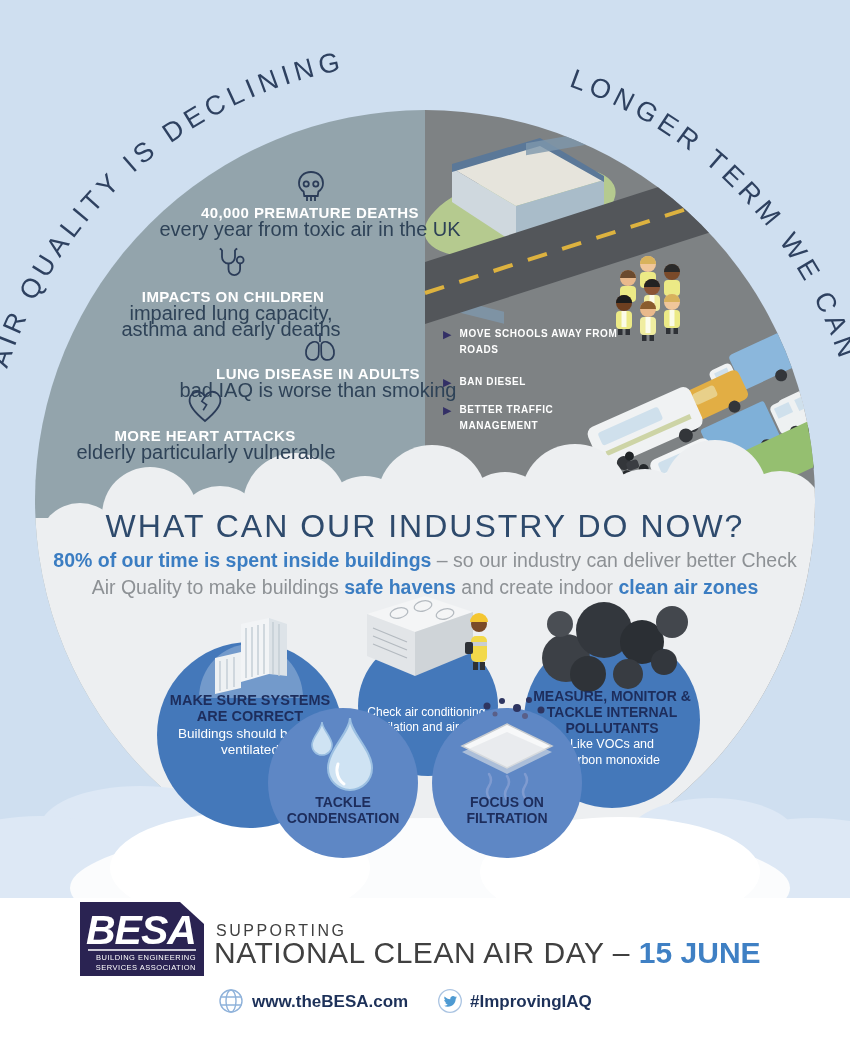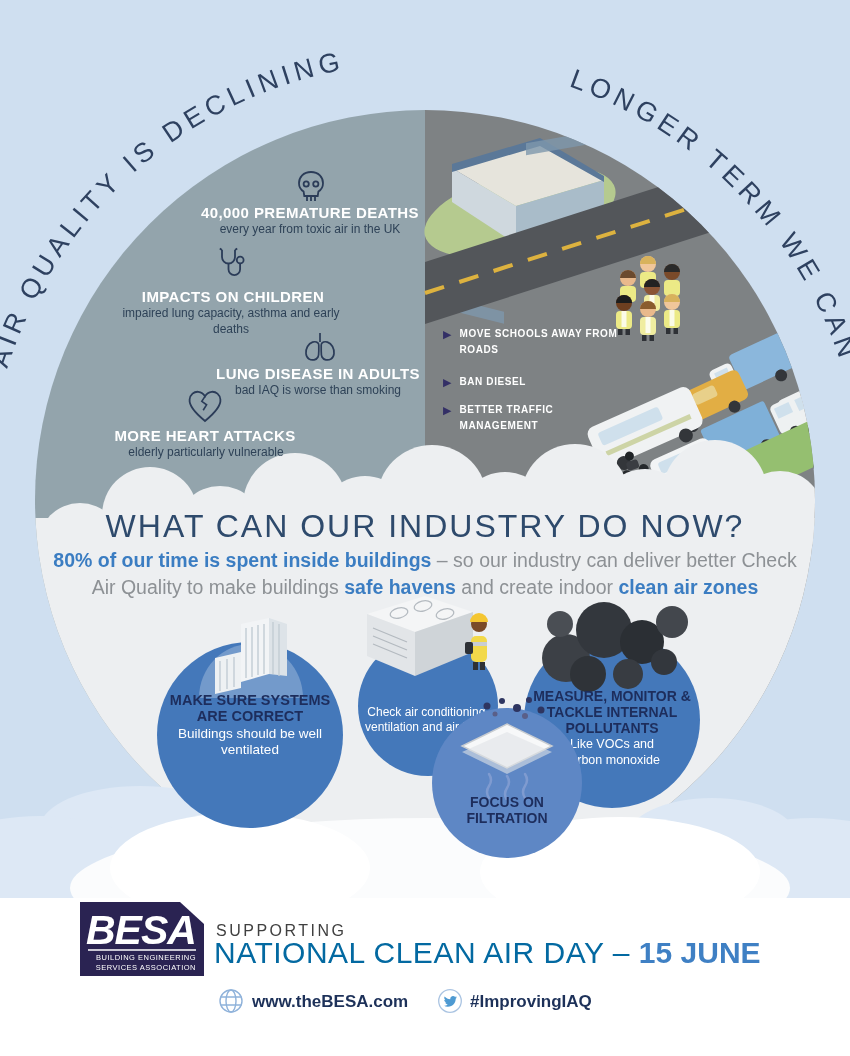--- a/index.html
+++ b/index.html
@@ -5,21 +5,21 @@
   html,body{margin:0;padding:0;}
   body{width:850px;height:1056px;font-family:"Liberation Sans",sans-serif;}
   .page{position:relative;width:850px;height:1056px;overflow:hidden;background:#cfdff0;}
   .abs{position:absolute;}
   svg{display:block;}
   .bg-svg{position:absolute;left:0;top:0;}
 
   
   .stat-title{position:absolute;transform:translateX(-50%);color:#ffffff;font-weight:700;
     font-size:15px;letter-spacing:.4px;white-space:nowrap;text-align:center;}
-  .stat-sub{position:absolute;transform:translateX(-50%);color:#2e4257;font-size:12px;
+  .stat-sub{position:absolute;transform:translateX(-50%);color:#2e4257;font-size:20px;
     text-align:center;line-height:16px;}
   .nowrap{white-space:nowrap;}
 
   
   .bullet{position:absolute;display:flex;align-items:flex-start;}
   .bullet .tri{color:#332f66;font-size:11px;line-height:16px;margin-right:8px;}
   .bullet .btxt{color:#fff;font-weight:800;font-size:10px;line-height:16px;letter-spacing:.6px;}
 
   
   .main-heading{position:absolute;left:425px;top:508px;transform:translateX(-50%);
@@ -35,21 +35,21 @@
   .blue-b{background:#5e87c5;}
   .c-title{position:absolute;left:50%;transform:translateX(-50%);color:#1d2d5c;
     font-weight:800;text-align:center;}
   .c-sub{position:absolute;left:50%;transform:translateX(-50%);color:#ffffff;text-align:center;}
   .c-illus{position:absolute;}
 
   
   .supporting{position:absolute;left:216px;top:922px;color:#404040;font-size:16px;
     letter-spacing:2.5px;}
   .campaign{position:absolute;left:214px;top:936px;white-space:nowrap;}
-  .campaign .n{color:#0369a1;font-weight:300;font-size:30px;letter-spacing:.5px;}
+  .campaign .n{color:#404040;font-weight:300;font-size:30px;letter-spacing:.5px;}
   .campaign .d{color:#3f80c4;font-weight:800;font-size:30px;}
   .flink{position:absolute;color:#1d3159;font-weight:800;font-size:17px;white-space:nowrap;}
 </style>
 </head>
 <body>
 
 <div class="page">
 
   <svg class="bg-svg" width="850" height="1056" viewBox="0 0 850 1056">
     <defs>
@@ -334,20 +334,30 @@
         <circle cx="52" cy="84" r="18" fill="#2f3338"></circle>
         <circle cx="92" cy="84" r="15" fill="#383c42"></circle>
         <circle cx="24" cy="34" r="13" fill="#4a4e54"></circle>
         <circle cx="128" cy="72" r="13" fill="#33373d"></circle>
       </svg>
     </span>
     <div class="c-title" style="top:56px;width:162px;font-size:14px;line-height:16px;">MEASURE, MONITOR &amp; TACKLE INTERNAL POLLUTANTS</div>
     <div class="c-sub" style="top:104px;width:100px;font-size:12.5px;line-height:16px;">Like VOCs and carbon monoxide</div>
   </div>
 
+  <div class="action-circle blue-b" style="left:268px;top:708px;width:150px;height:150px;">
+    <span class="c-illus" style="left:40px;top:8px;">
+      <svg width="72" height="84" viewBox="0 0 72 84">
+        <path d="M14 6 C14 13 4 21 4 29 a10 10 0 0 0 20 0 C24 21 14 13 14 6 Z" fill="#cfe3f3" stroke="#9cc0e2" stroke-width="1.6"></path>
+        <path d="M42 2 C42 16 20 34 20 52 a22 22 0 0 0 44 0 C64 34 42 16 42 2 Z" fill="#cfe3f3" stroke="#9cc0e2" stroke-width="2"></path>
+        <path d="M30 48 a14 16 0 0 0 6 20" fill="none" stroke="#ffffff" stroke-width="3" stroke-linecap="round"></path>
+      </svg>
+    </span>
+    <div class="c-title" style="top:86px;width:125px;font-size:14px;line-height:16px;">TACKLE CONDENSATION</div>
+  </div>
 
   <div class="action-circle blue-b" style="left:432px;top:708px;width:150px;height:150px;">
     <span class="c-illus" style="left:25px;top:-12px;">
       <svg width="100" height="104" viewBox="0 0 100 104">
         <g fill="#2e3560">
           <circle cx="30" cy="10" r="3.5"></circle>
             <circle cx="45" cy="5" r="3"></circle>
             <circle cx="60" cy="12" r="4"></circle>
           <circle cx="72" cy="4" r="3"></circle>
             <circle cx="84" cy="14" r="3.5"></circle>

